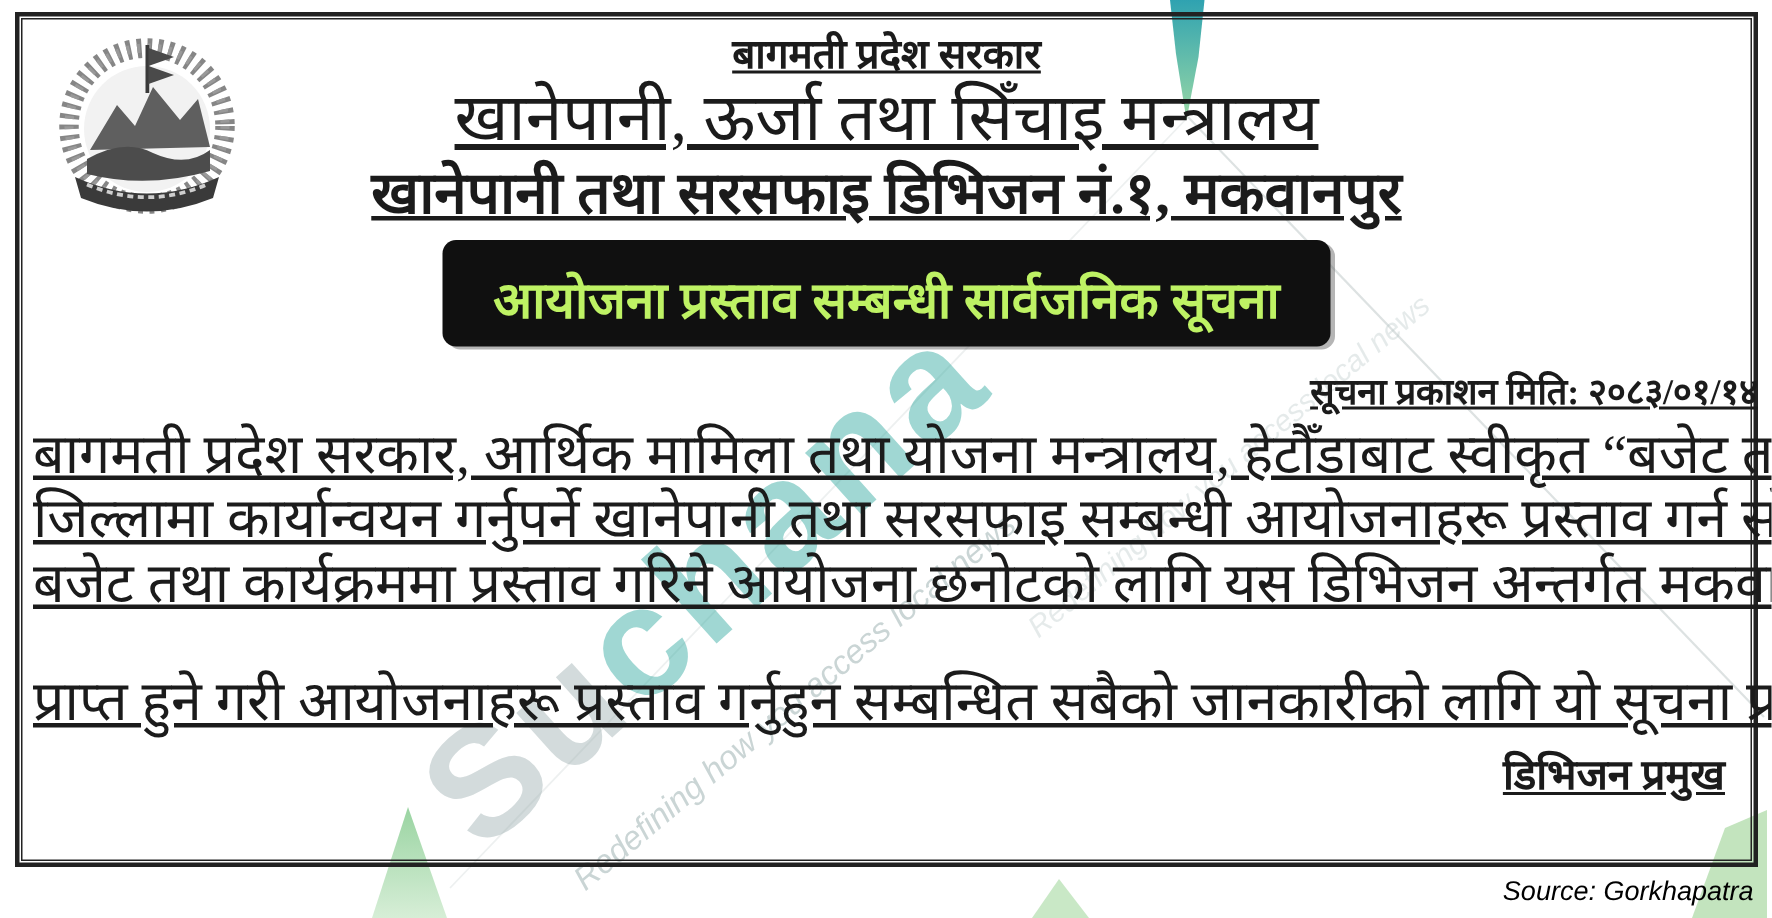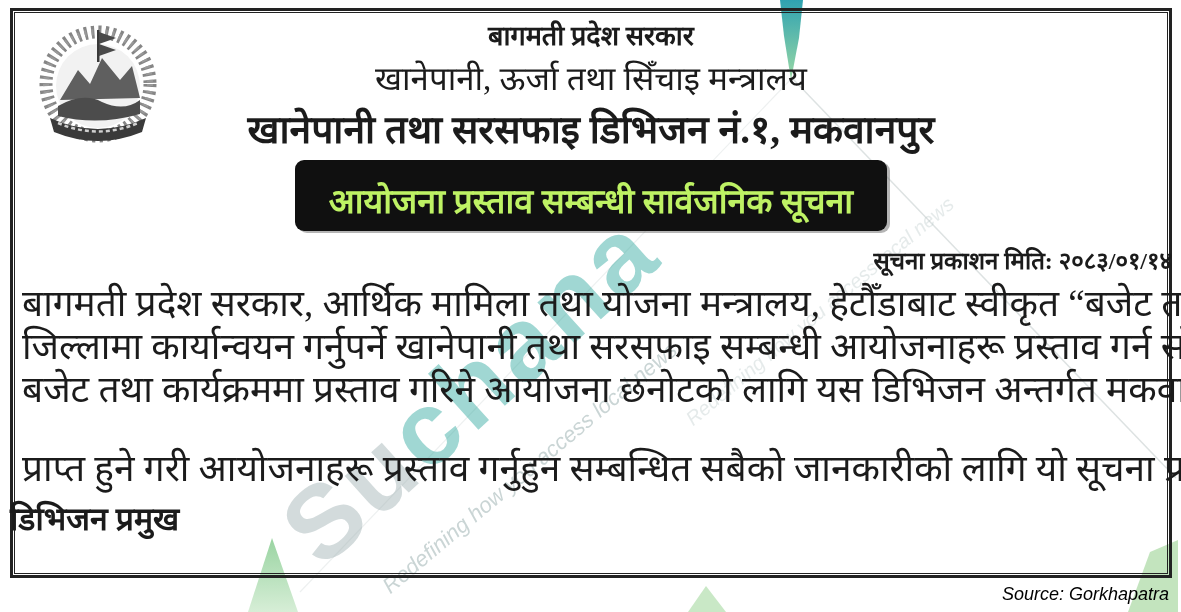--- a/index.html
+++ b/index.html
@@ -34,47 +34,47 @@
 
   
   .frame-outer {
     position: absolute; left: 10px; top: 8px; width: 1162px; height: 570px;
     border: 3px solid #222222; z-index: 2; background: transparent;
   }
   .frame-inner {
     position: absolute; inset: 1px; border: 1px solid #222222; background: transparent;
   }
 
-  .content { position: absolute; left: 10px; top: 8px; width: 1162px; height: 422px; z-index: 3; }
+  .content { position: absolute; left: 10px; top: 8px; width: 1162px; height: 422px; z-index: 3; text-decoration: underline; }
 
   .emblem { position: absolute; left: 18px; top: 6px; width: 140px; height: 140px; }
 
   .hdr { text-align: center; }
   .hdr-govt   { padding-top: 10px; font-size: 27px; font-weight: bold; line-height: 36px; }
-  .hdr-minis  { font-size: 33px; font-weight: 500; line-height: 50px; }
+  .hdr-minis  { font-size: 44px; font-weight: 500; line-height: 50px; }
   .hdr-div    { font-size: 39px; font-weight: bold; line-height: 52px; }
 
   .banner-wrap { text-align: center; margin-top: 4px; }
   .banner {
     display: inline-block; background: #101010; color: #bef264;
     font-size: 34px; font-weight: bold; line-height: 40px;
     padding: 22px 34px 9px 34px; border-radius: 9px;
     box-shadow: 3px 2px 0 rgba(90,90,90,0.45);
   }
 
   .date-line { text-align: right; font-size: 24px; font-weight: bold; margin-top: 12px; }
 
   .body-text { padding: 6px 12px 0 12px; }
   .body-line {
     font-size: 37px; line-height: 43px; white-space: nowrap;
     text-align: justify; text-align-last: justify;
   }
   .body-line.last { text-align-last: left; margin-top: 36px; }
 
-  .signature { font-size: 32px; font-weight: bold; padding: 6px 22px 0 0; }
+  .signature { text-align: right; font-size: 28px; font-weight: bold; padding: 6px 22px 0 0; }
 
   .source {
     position: absolute; right: 12px; top: 584px; z-index: 3;
     font-size: 18px; font-style: italic; color: #000000;
     font-family: "Liberation Sans", sans-serif;
   }
 </style>
 </head>
 <body>
 

